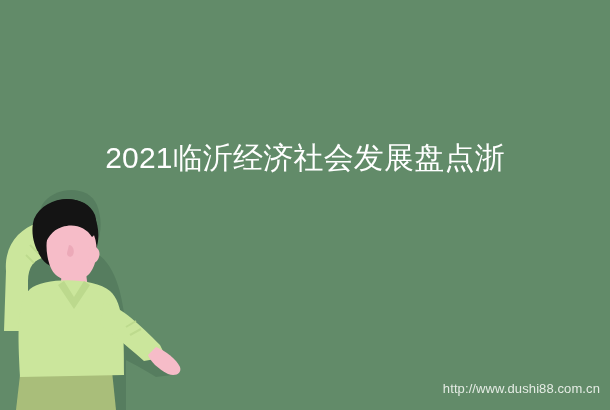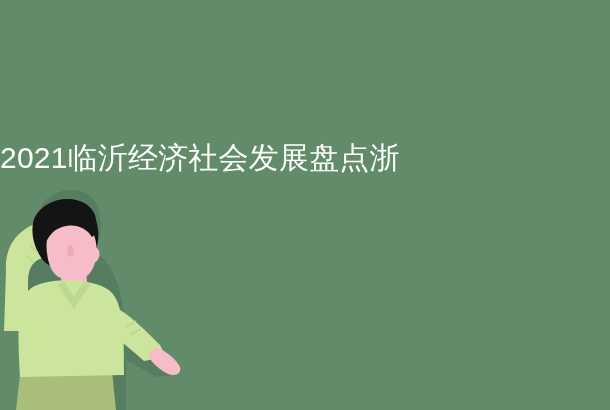--- a/index.html
+++ b/index.html
@@ -35,21 +35,21 @@
   #headline {
     position: absolute;
     left: 0;
     top: 139px;
     width: 610px;
     color: #ffffff;
     font-size: 30px;
     line-height: 38px;
     letter-spacing: 0.2px;
     white-space: nowrap;
-    text-align: left;
+    text-align: center;
     font-weight: 400;
   }
   .hl-line {
     display: block;
     height: 38px;
   }
 
   
   #watermark {
     position: absolute;
@@ -109,14 +109,15 @@
 
       <path d="M156 162 C166 166 176 174 180 182 C182 188 176 192 168 189 C158 184 150 176 148 170 Z" fill="#f6bcc8"></path>
 
     </svg>
   </div>
 
   <div id="headline">
     <span class="hl-line">2021临沂经济社会发展盘点浙</span>
   </div>
 
+  <div id="watermark">http://www.dushi88.com.cn</div>
 
 </div>
 
 </body></html>

